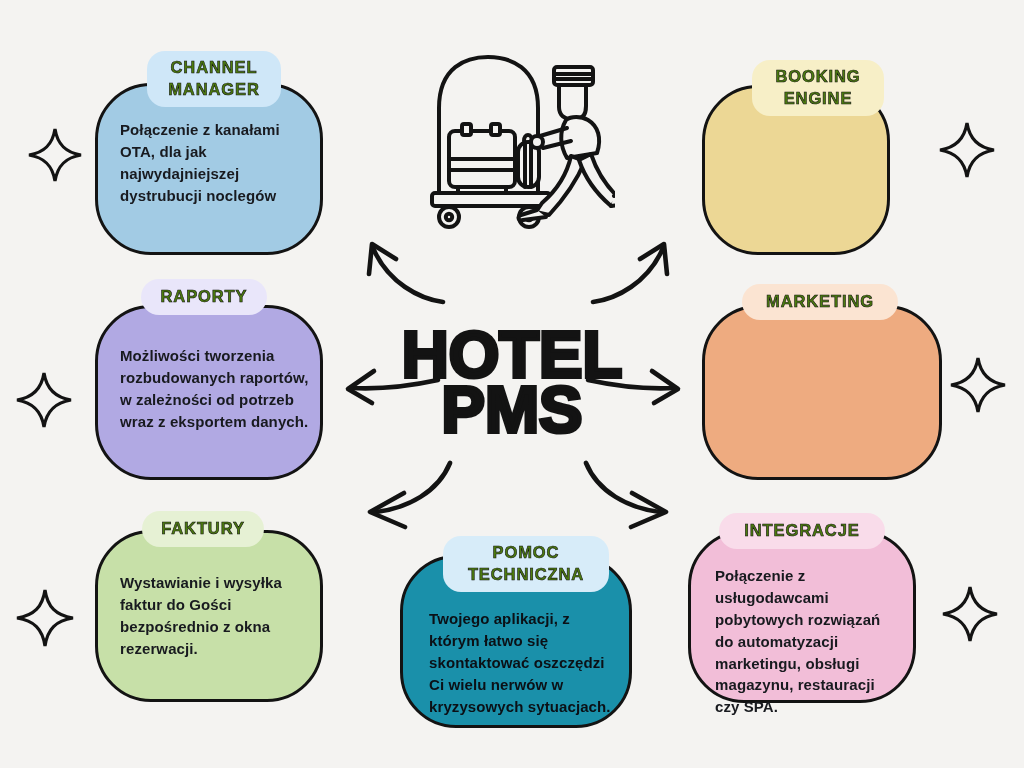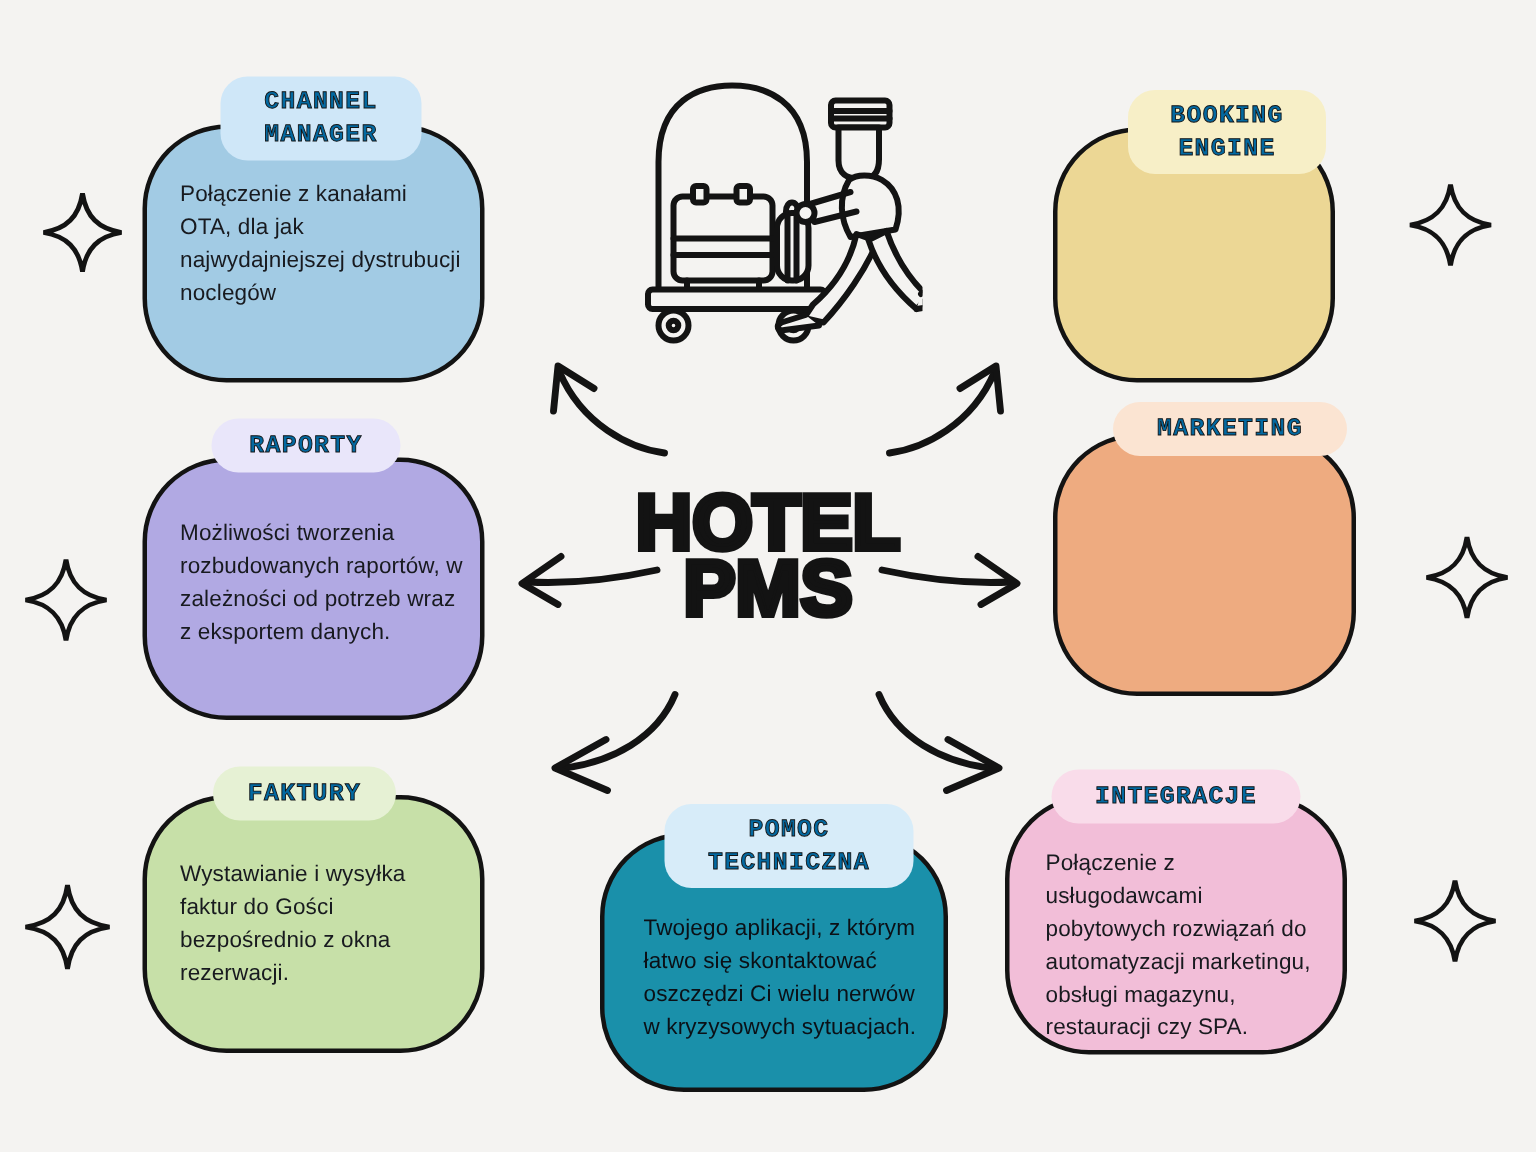--- a/index.html
+++ b/index.html
@@ -10,57 +10,57 @@
     color:#121212;
   }
   svg{display:block}
   .decor{position:absolute;left:0;top:0;pointer-events:none}
   
   .node{
     position:absolute;box-sizing:border-box;
     border:3px solid #131313;border-radius:56px;
   }
   .node .body{
-    margin:0;font-weight:400;font-size:15px;line-height:1.46;
+    margin:0;font-weight:700;font-size:15px;line-height:1.46;
     color:#181a1f;letter-spacing:.1px;
   }
   .pill{
     position:absolute;box-sizing:border-box;z-index:3;
     border-radius:18px;padding:6px 8px;
     display:flex;align-items:center;justify-content:center;text-align:center;
     font-weight:700;font-size:16.5px;letter-spacing:.9px;line-height:1.32;
-    color:#0369a1;font-family:Liberation Mono, monospace;-webkit-text-stroke:.6px #131313;
+    color:#4d7c0f;-webkit-text-stroke:.6px #131313;
   }
   .pill--one{white-space:nowrap;height:36px;padding:0 8px}
   
   .n-cm{left:95px;top:83px;width:228px;height:172px;background:#a2cbe4;padding:33px 12px 0 22px}
   .p-cm{left:49px;top:-35px;width:134px;min-height:51px;background:#cfe7f8}
   
   .n-rap{left:95px;top:305px;width:228px;height:175px;background:#b1a9e3;padding:37px 10px 0 22px}
   .p-rap{left:43px;top:-29px;width:126px;background:#e9e6fa}
   
   .n-fak{left:95px;top:530px;width:228px;height:172px;background:#c7e0a8;padding:39px 12px 0 22px}
   .p-fak{left:44px;top:-22px;width:122px;background:#e6f1d4}
   
   .n-boo{left:702px;top:85px;width:188px;height:170px;background:#ecd795;padding:38px 12px 0 24px}
   .p-boo{left:47px;top:-28px;width:132px;min-height:52px;background:#f7efc7}
   
-  .n-mar{left:702px;top:289px;width:202px;height:175px;background:#eeab80;padding:29px 10px 0 17px}
+  .n-mar{left:702px;top:305px;width:240px;height:175px;background:#eeab80;padding:29px 10px 0 17px}
   .p-mar{left:37px;top:-24px;width:156px;background:#fbe4d2}
   
-  .n-int{left:670px;top:530px;width:228px;height:173px;background:#f2bed8;padding:32px 14px 0 24px}
+  .n-int{left:688px;top:530px;width:228px;height:173px;background:#f2bed8;padding:32px 14px 0 24px}
   .p-int{left:28px;top:-20px;width:166px;background:#f9dcea}
   
   .n-pom{left:400px;top:555px;width:232px;height:173px;background:#1a90aa;padding:50px 12px 0 26px}
   .n-pom .body{color:#0b1016}
   .p-pom{left:40px;top:-22px;width:166px;min-height:52px;background:#d7ecf9}
   
   .title{
     position:absolute;left:332px;top:327px;width:360px;z-index:2;
-    text-align:center;font-weight:700;font-size:52px;line-height:.85;
+    text-align:center;font-weight:700;font-size:65px;line-height:.85;
     letter-spacing:0;color:#131313;-webkit-text-stroke:4px #131313;
   }
   .title span{display:block}
 </style>
 </head>
 <body>
 
 <div class="stage">
 
   <svg class="decor" width="1024" height="768" viewBox="0 0 1024 768">

